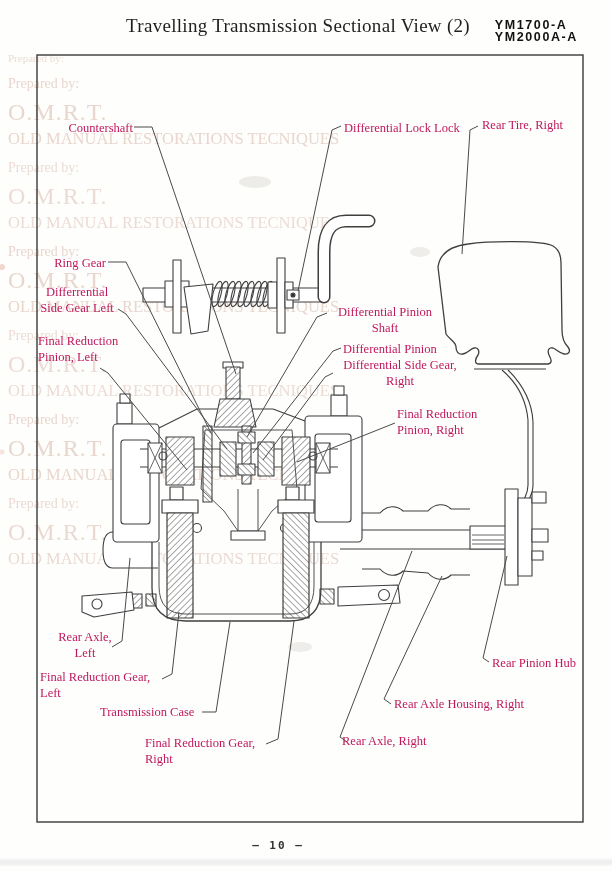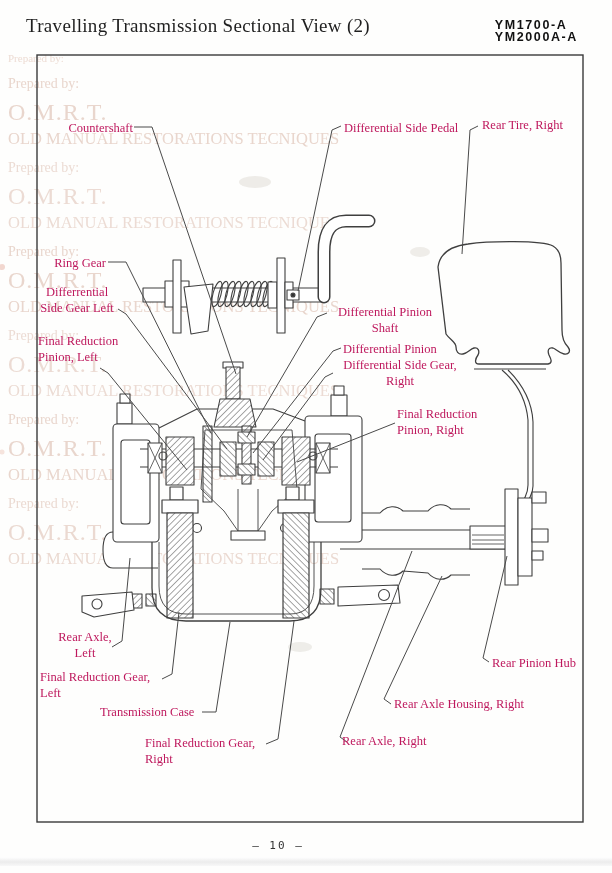--- a/index.html
+++ b/index.html
@@ -1,25 +1,25 @@
 <!DOCTYPE html>
 <html><head>
 <meta charset="utf-8">
 <style>
   html,body{margin:0;padding:0;background:#ffffff;}
   #page{position:relative;width:612px;height:873px;background:#fefefd;overflow:hidden;
         font-family:"Liberation Serif","DejaVu Serif",serif;color:#262626;}
   
-  .title{position:absolute;left:0;top:15px;width:470px;text-align:left;
-         font-size:19px;letter-spacing:.3px;color:#1f1f1f;padding-left:26px;}
+  .title{position:absolute;left:0;top:15px;width:470px;text-align:right;
+         font-size:19px;letter-spacing:.3px;color:#1f1f1f;}
   .models{position:absolute;right:34px;top:19px;text-align:left;
           font-family:"Liberation Sans","DejaVu Sans",sans-serif;
           font-weight:bold;font-size:12.5px;line-height:12px;letter-spacing:1.6px;color:#111;}
   .pageno{position:absolute;left:0;top:839px;width:556px;text-align:center;
-          font-family:"DejaVu Sans Mono",monospace;font-size:11px;letter-spacing:2px;color:#333;}
+          font-family:"DejaVu Sans Mono",monospace;font-size:11px;letter-spacing:2px;color:#333;font-weight:bold;}
   
   .wm{position:absolute;left:8px;z-index:1;color:#e9d6cd;white-space:nowrap;}
   .wm .l1{font-size:14px;}
   .wm .l2{font-size:24px;margin-top:7px;letter-spacing:1px;}
   .wm .l3{font-size:16.5px;margin-top:3px;}
   .wm-sm{position:absolute;left:8px;top:52px;z-index:1;color:#eddcd4;font-size:11px;}
   
   .lbl{position:absolute;z-index:3;font-size:12.5px;line-height:16px;
        white-space:pre-line;color:#be185d;}
   .lb0 {left:55px; top:120px; width:78px; text-align:right;}
@@ -250,21 +250,21 @@
       <polyline points="162,679 172,674 179,612"></polyline>
       <polyline points="202,712 216,712 230,622"></polyline>
       <polyline points="266,744 278,739 294,621"></polyline>
       <polyline points="347,742 340,737 412,551"></polyline>
       <polyline points="391,704 384,699 442,576"></polyline>
       <polyline points="489,662 483,658 507,556"></polyline>
     </g>
   </svg>
 
   <div class="lbl lb0">Countershaft</div>
-  <div class="lbl lb1">Differential Side Pedal</div>
+  <div class="lbl lb1">Differential Lock Lock</div>
   <div class="lbl lb2">Rear Tire, Right</div>
   <div class="lbl lb3">Ring Gear</div>
   <div class="lbl lb4">Differrential
 Side Gear Left</div>
   <div class="lbl lb5">Final Reduction
 Pinion, Left</div>
   <div class="lbl lb6">Differential Pinion
 Shaft</div>
   <div class="lbl lb7">Differential Pinion</div>
   <div class="lbl lb8">Differential Side Gear,

